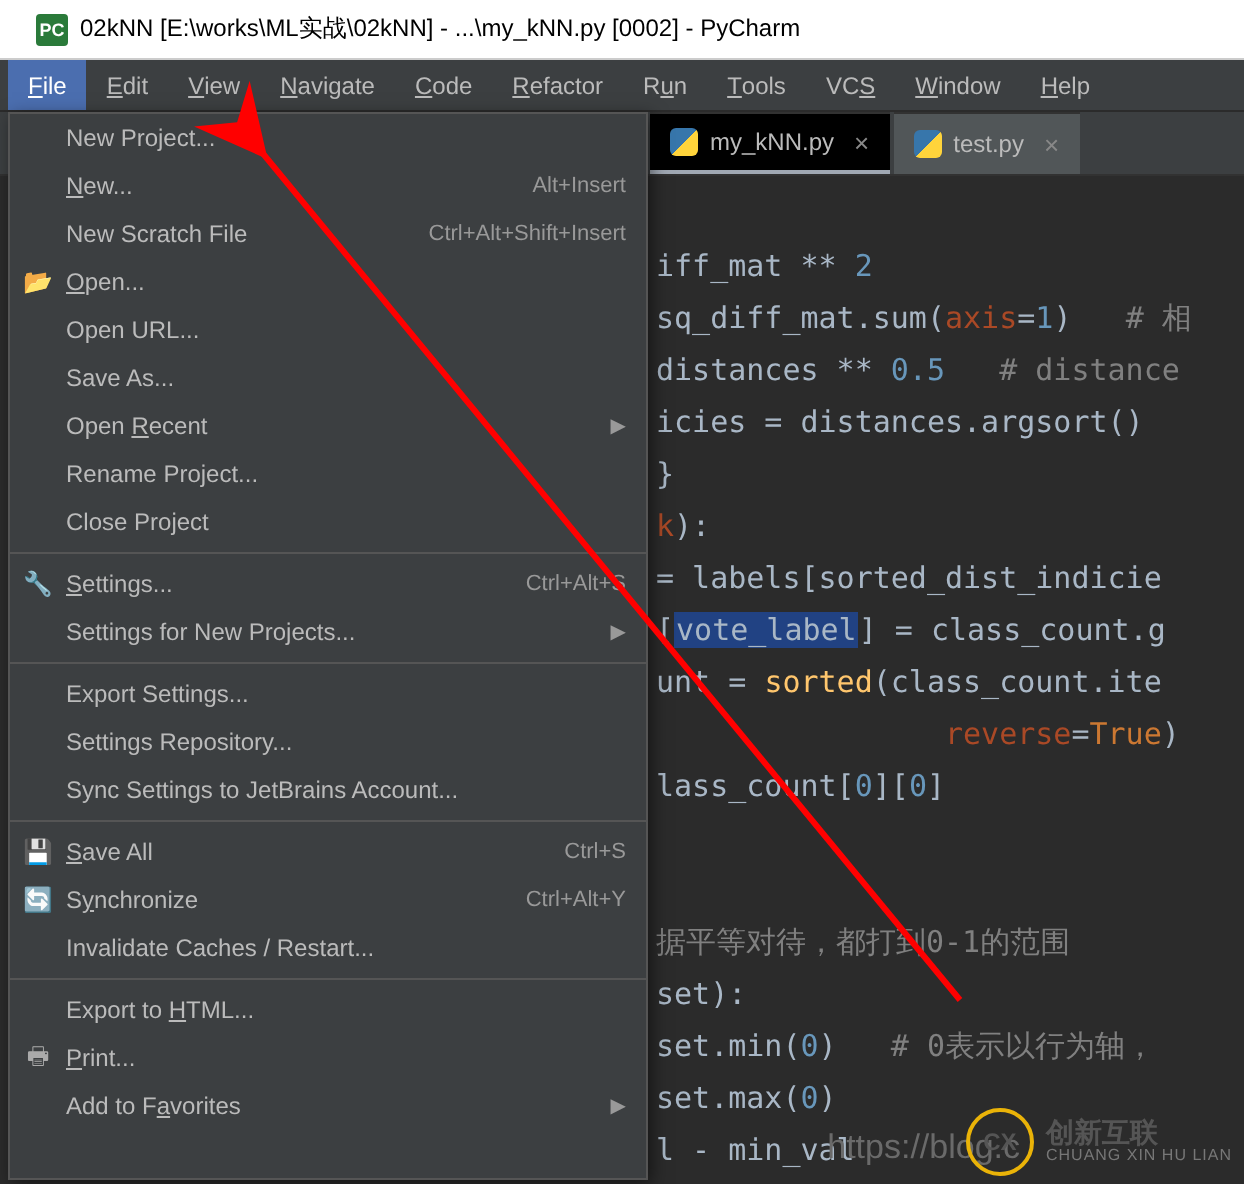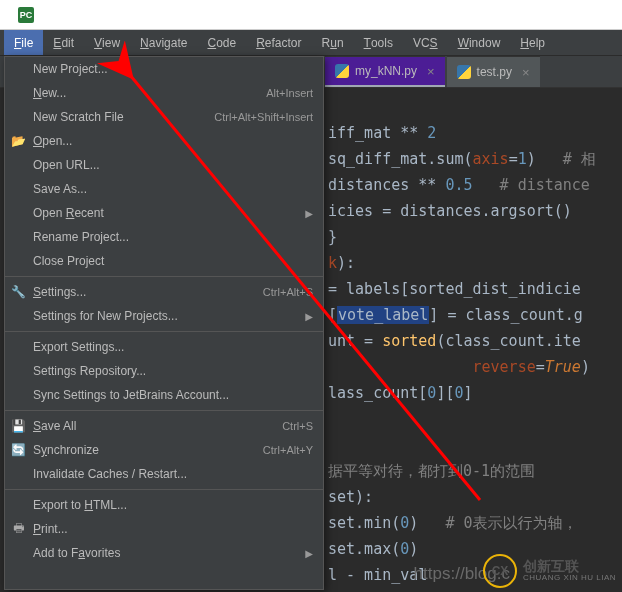--- a/index.html
+++ b/index.html
@@ -74,21 +74,21 @@
     display: flex;
     align-items: center;
     padding: 0 10px;
     gap: 6px;
     background: #515658;
     color: #bbbbbb;
     font-size: 12px;
     border-top: 1px solid #323232;
   }
   .tab.active {
-    background: #4c1d95;
+    background: #000000;
     border-bottom: 2px solid #a0a8b3;
   }
   .tab .pyicon {
     width: 14px; height: 14px;
     display: inline-block;
     position: relative;
   }
   .tab .pyicon::before {
     content: "";
     position: absolute; inset: 0;
@@ -101,21 +101,21 @@
   .code {
     padding: 6px 0 0 328px;
     font-family: "Consolas", "Menlo", monospace;
     font-size: 15px;
     line-height: 26px;
     color: #a9b7c6;
     white-space: pre;
   }
   .c-op { color: #a9b7c6; }
   .c-num { color: #6897bb; }
-  .c-kw { color: #cc7832; font-style: italic; }
+  .c-kw { color: #cc7832; }
   .c-fn { color: #ffc66d; }
   .c-param { color: #aa4926; }
   .c-cmt { color: #808080; }
   .c-sel { background: #214283; color: #a9b7c6; padding: 0 1px;}
   .dropdown {
     position: absolute;
     left: 4px;
     top: 56px;
     width: 320px;
     background: #3c3f41;
@@ -185,20 +185,21 @@
     color: #6a6a6a;
     z-index: 4;
     font-family: Liberation Sans, sans-serif;
   }
 </style>
 </head>
 <body>
 
 <div class="titlebar">
   <div class="appicon">PC</div>
+  <span>02kNN [E:\works\ML实战\02kNN] - ...\my_kNN.py [0002] - PyCharm</span>
 </div>
 
 <div class="menubar" id="menubar">
     <div class="menubar-item active"><span class="mnemonic">F</span>ile</div>
     <div class="menubar-item"><span class="mnemonic">E</span>dit</div>
     <div class="menubar-item"><span class="mnemonic">V</span>iew</div>
     <div class="menubar-item"><span class="mnemonic">N</span>avigate</div>
     <div class="menubar-item"><span class="mnemonic">C</span>ode</div>
     <div class="menubar-item"><span class="mnemonic">R</span>efactor</div>
     <div class="menubar-item">R<span class="mnemonic">u</span>n</div>

